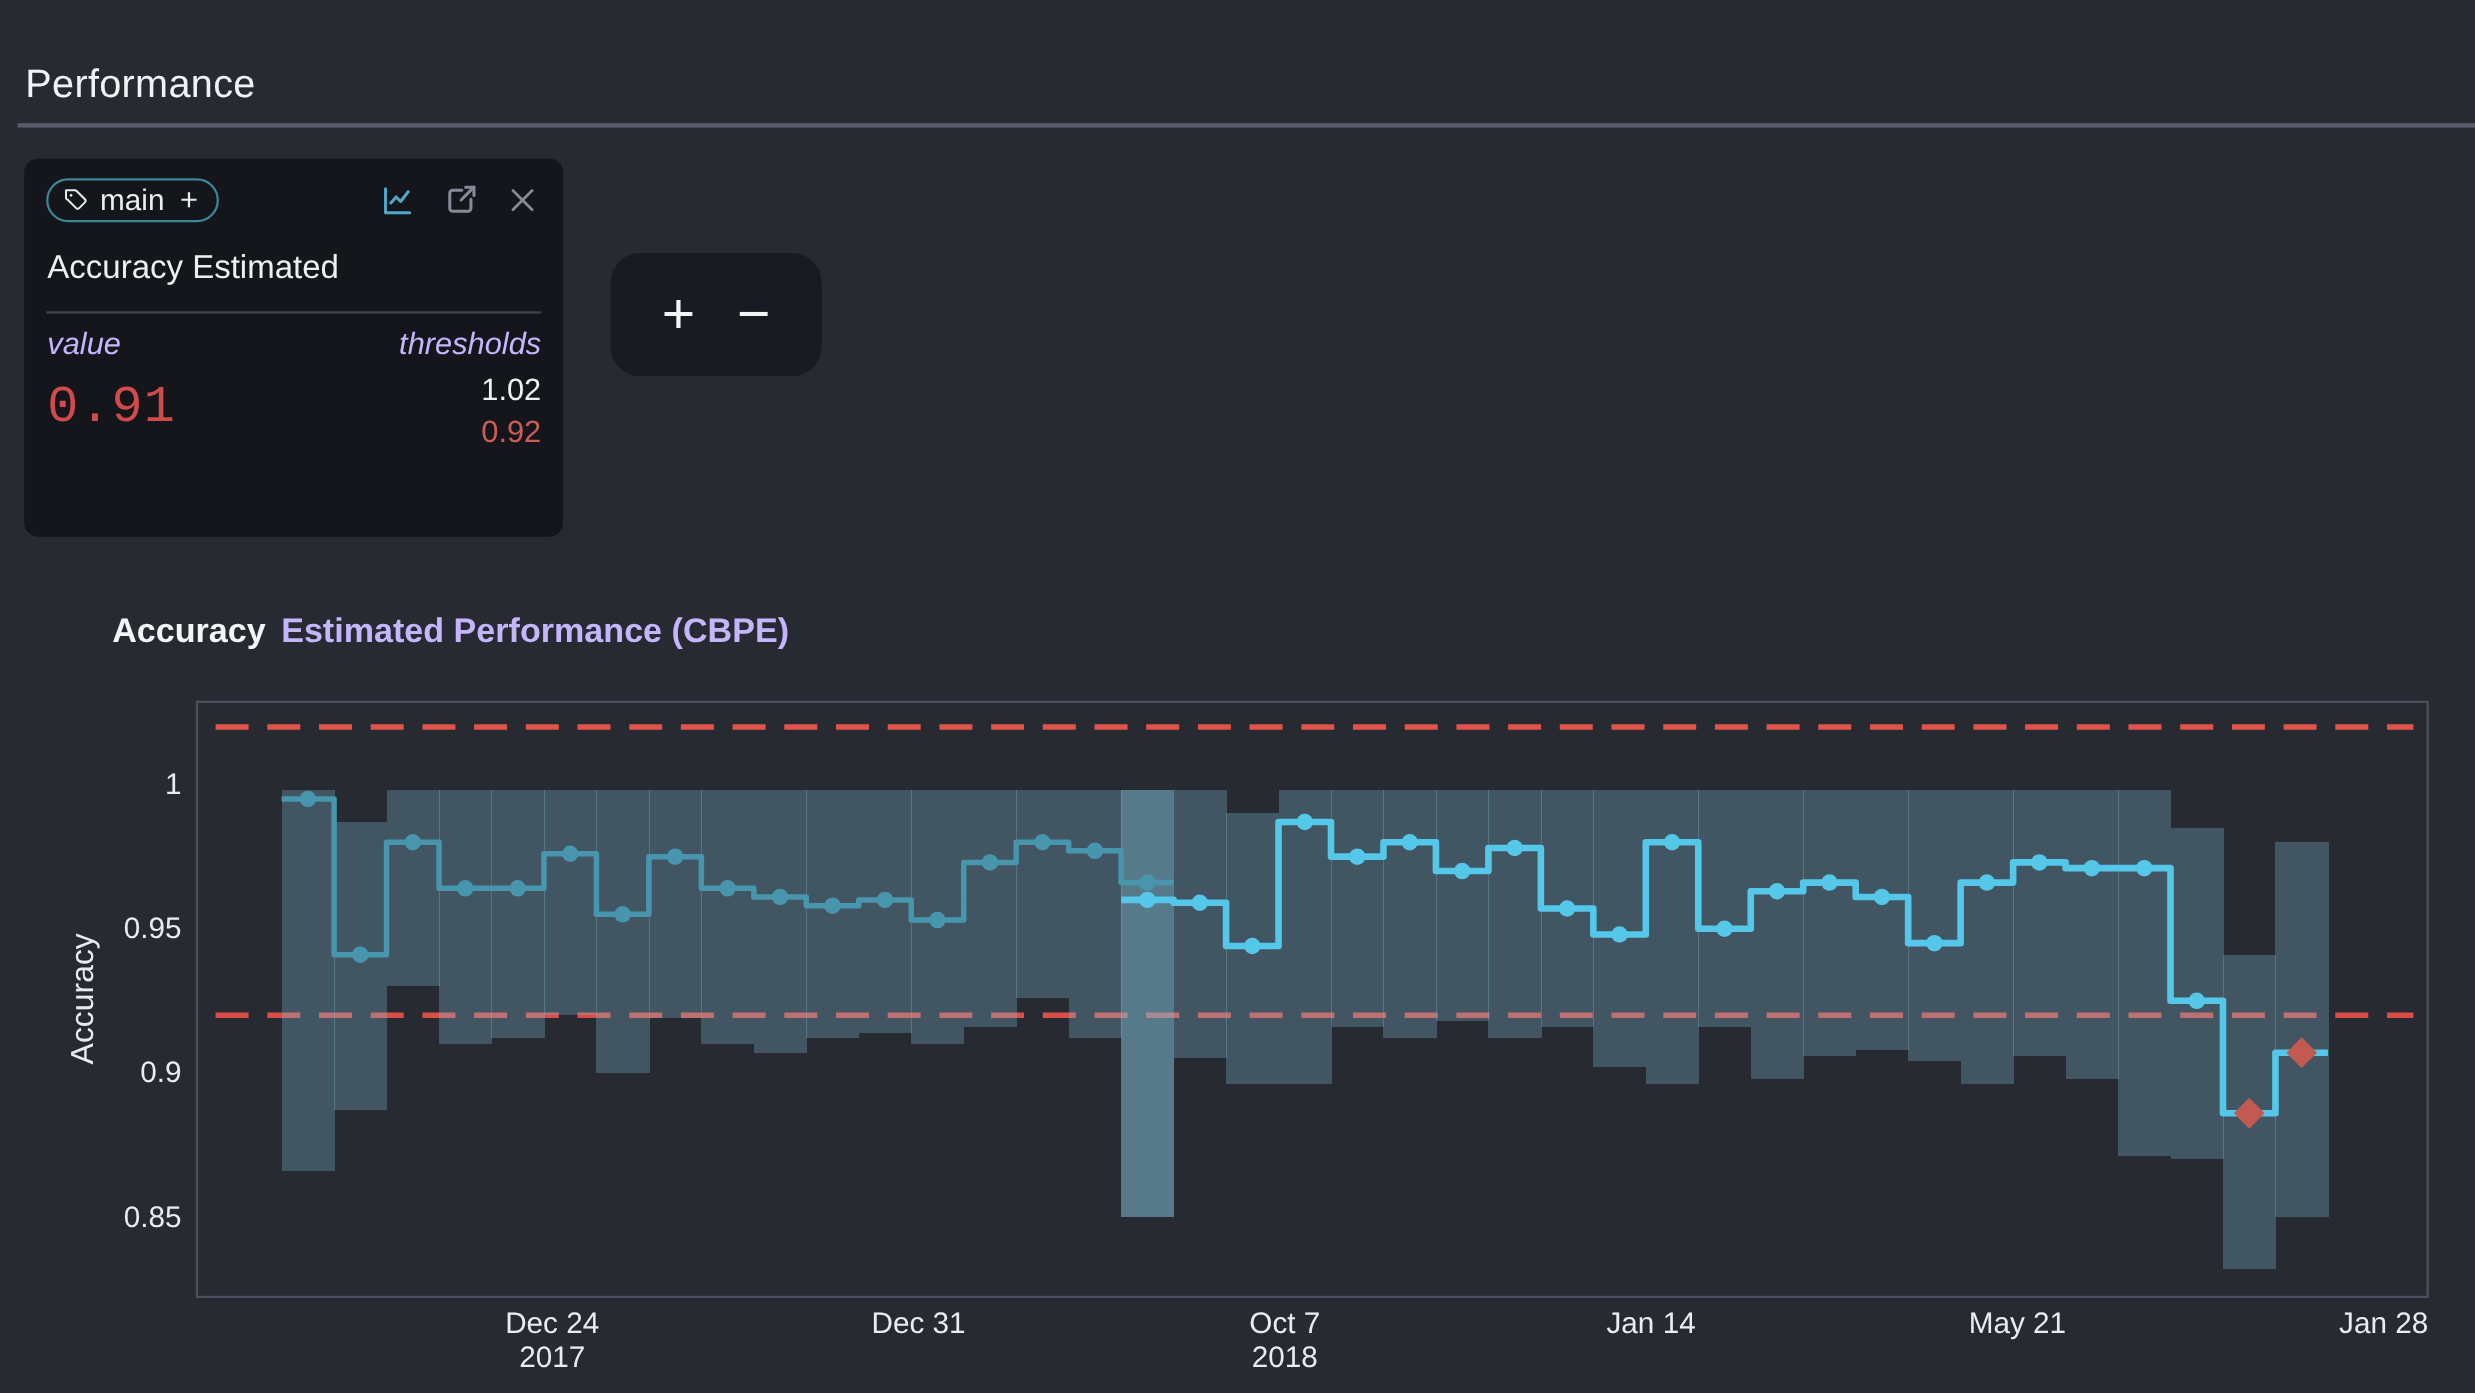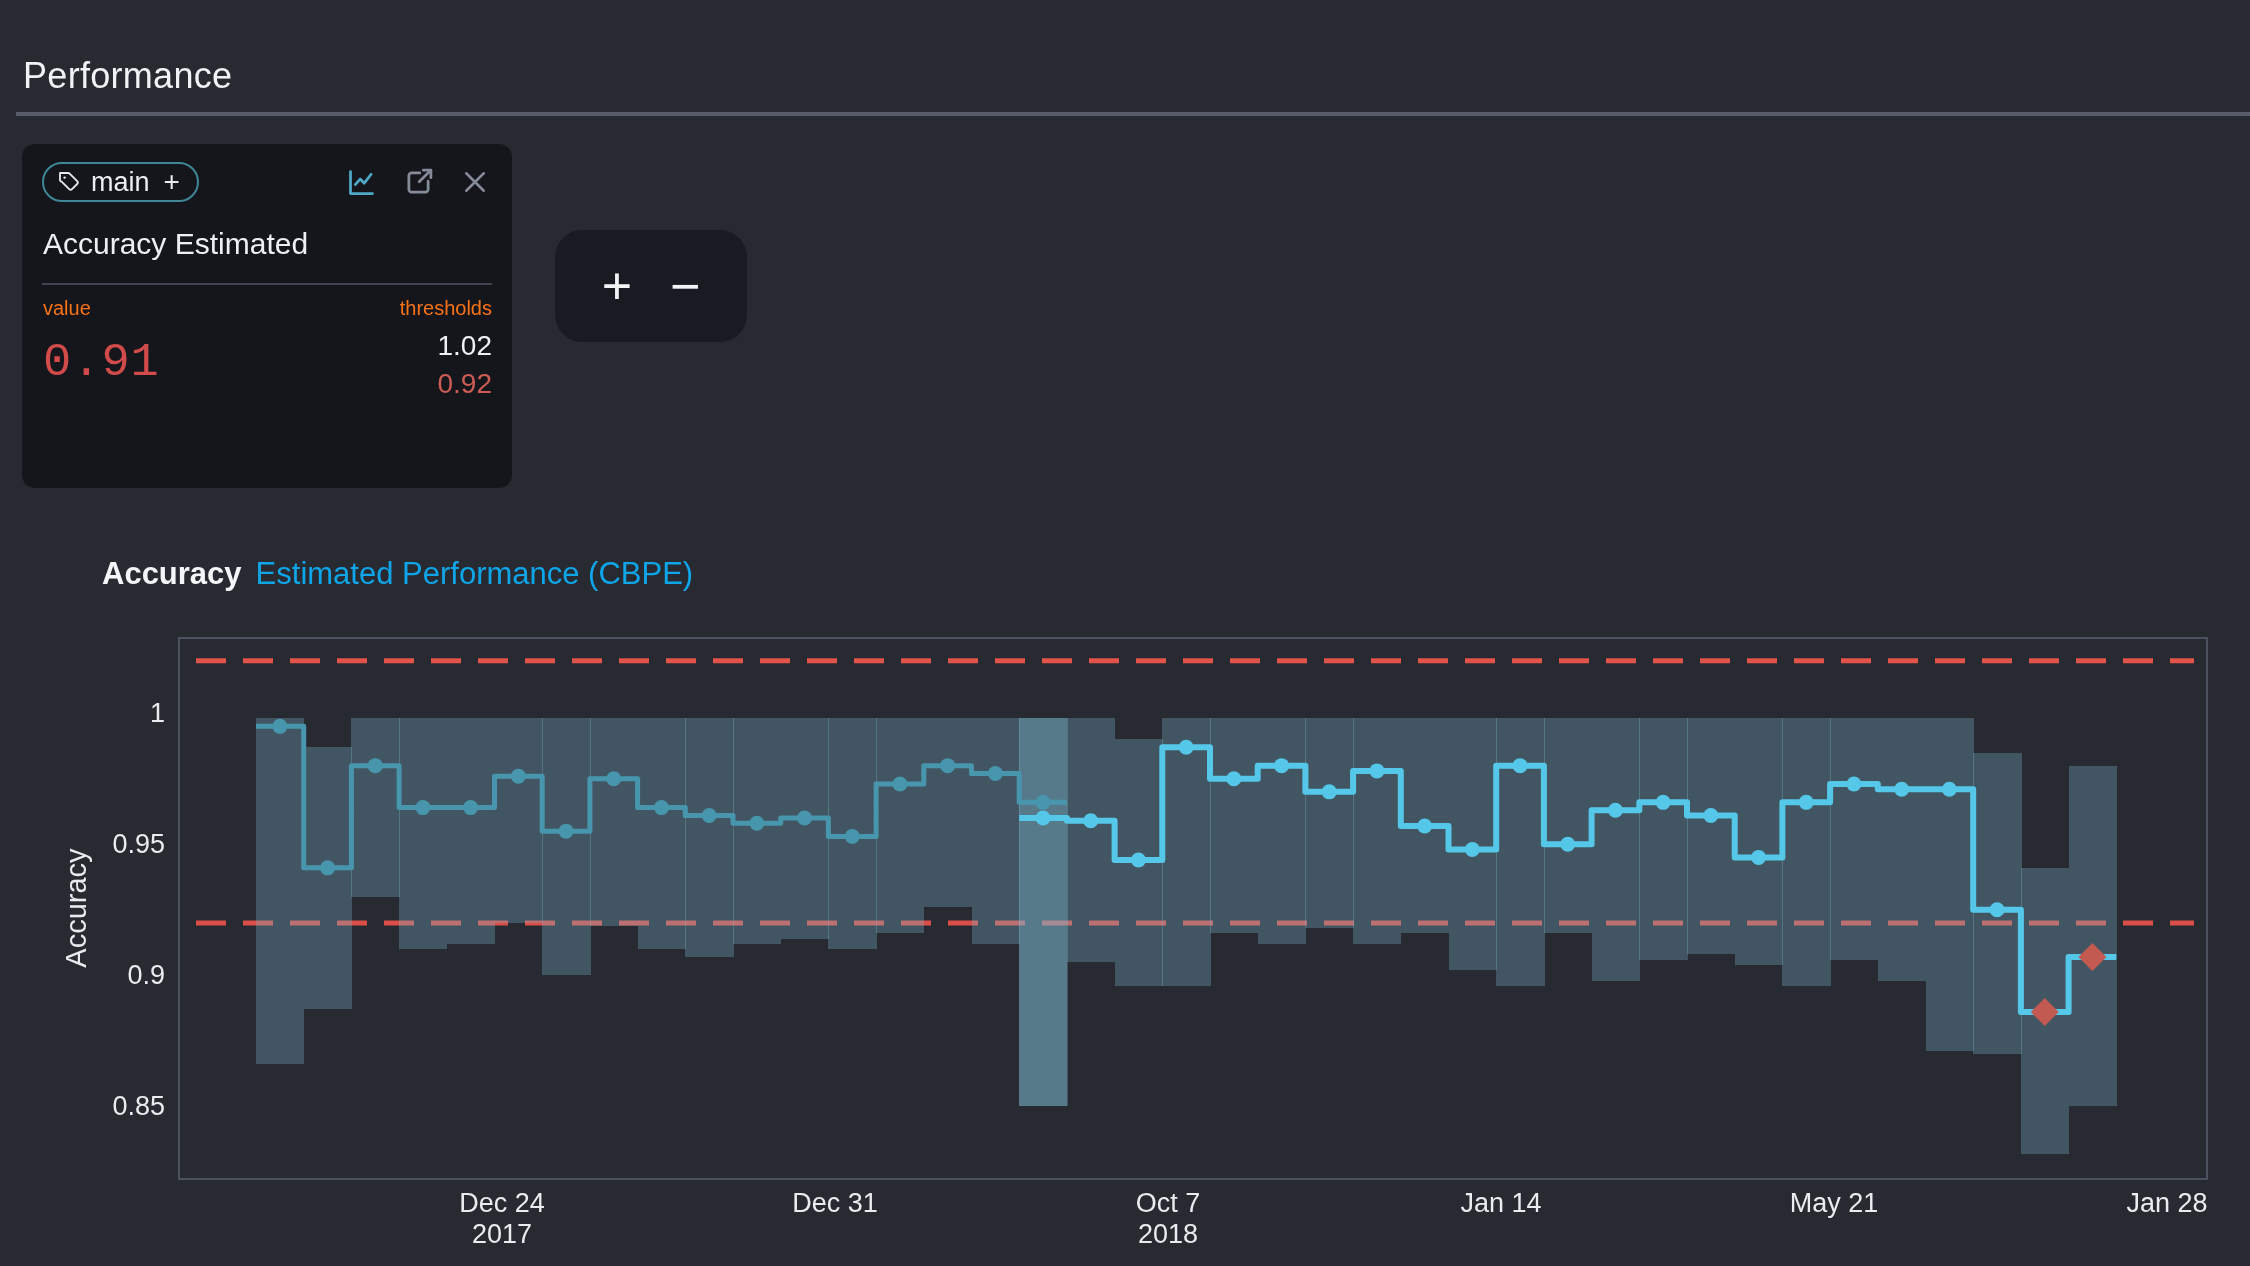--- a/index.html
+++ b/index.html
@@ -36,40 +36,40 @@
   }
   .tag-pill .plus { margin-left:4px; font-size:28px; color:#e7e9ec; font-weight:300; }
   .icon-row { display:flex; align-items:center; gap:23px; }
   .icon-btn { width:34px; height:34px; display:flex; align-items:center; justify-content:center; cursor:pointer; }
   .card-title {
     position:absolute; left:21px; top:83px;
     font-size:30px; color:#edeff2; font-weight:400;
   }
   .card-divider { position:absolute; left:20px; right:20px; top:139px; height:2px; background:#3e4450; }
   .stats { position:absolute; left:21px; right:20px; top:153px; display:flex; justify-content:space-between; }
-  .stat-label { font-size:20px; color:#f97316; }
+  .stat-label { font-size:28px; color:#c4b5fd;font-style:italic; }
   .stat-value-big { margin-top:16px; font-size:47px; color:#d14b4b; letter-spacing:1px;font-family:Liberation Mono, monospace; }
   .stat-right { text-align:right; }
   .thr-upper { margin-top:10px; font-size:28px; color:#eef0f3; }
   .thr-lower { margin-top:6px;  font-size:28px; color:#cd5c55; }
   
   .zoom-box {
     position:absolute; left:555px; top:230px; width:192px; height:112px;
     background:#191b22; border-radius:27px;
     display:flex; align-items:center; justify-content:center; gap:38px;
   }
   .zoom-btn {
     background:none; border:none; padding:0; cursor:pointer;
     color:#f3f4f6; font-size:52px; font-weight:200; line-height:1;
     font-family:"Liberation Sans", sans-serif;
   }
   
   .chart-title { position:absolute; left:102px; top:556px; font-size:31px; }
   .chart-title .metric { font-weight:700; color:#f4f5f7; margin-right:14px; }
-  .chart-title .rest  { font-weight:400; color:#0ea5e9; }
+  .chart-title .rest  { font-weight:700; color:#c4b5fd; }
   #chart-svg { position:absolute; left:0; top:0; }
   .ylabel {
     position:absolute; left:76px; top:908px;
     transform:translate(-50%,-50%) rotate(-90deg);
     font-size:29px; color:#e9ebee; white-space:nowrap;
   }
   .y-tick {
     position:absolute; left:40px; width:125px; text-align:right;
     font-size:27px; color:#eaecef;
   }

